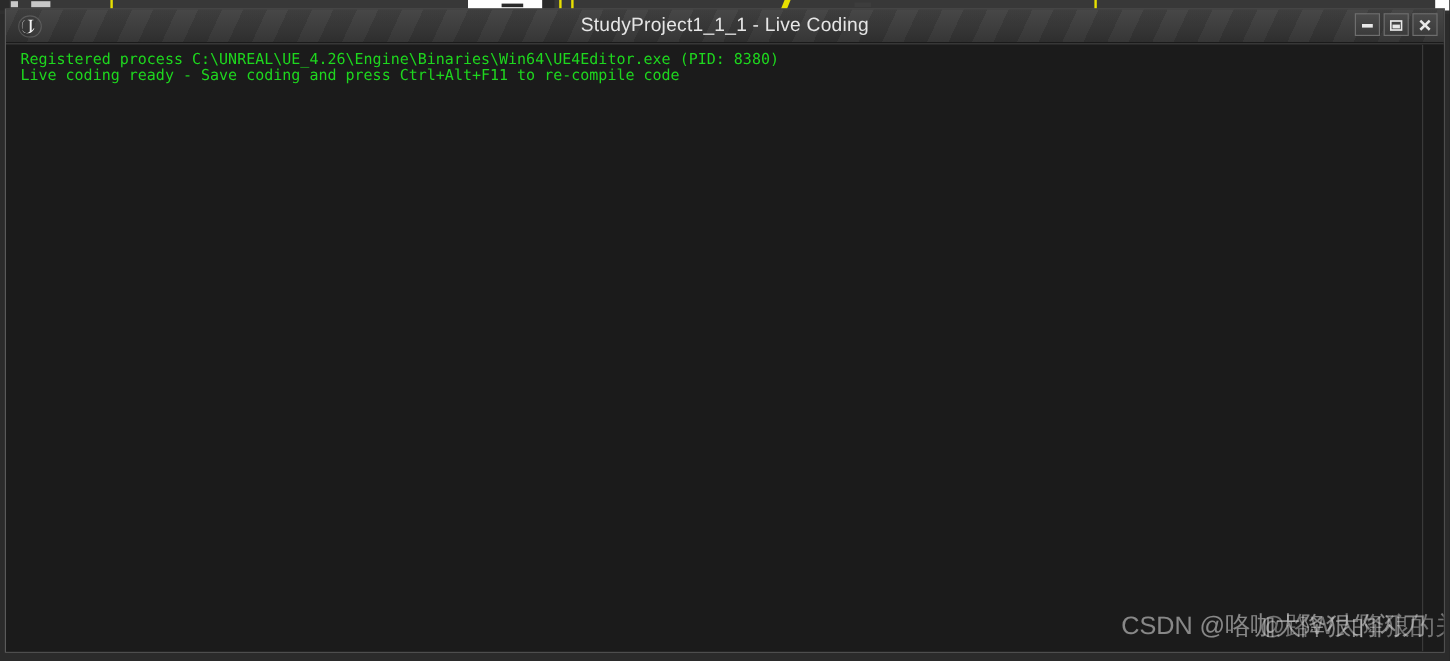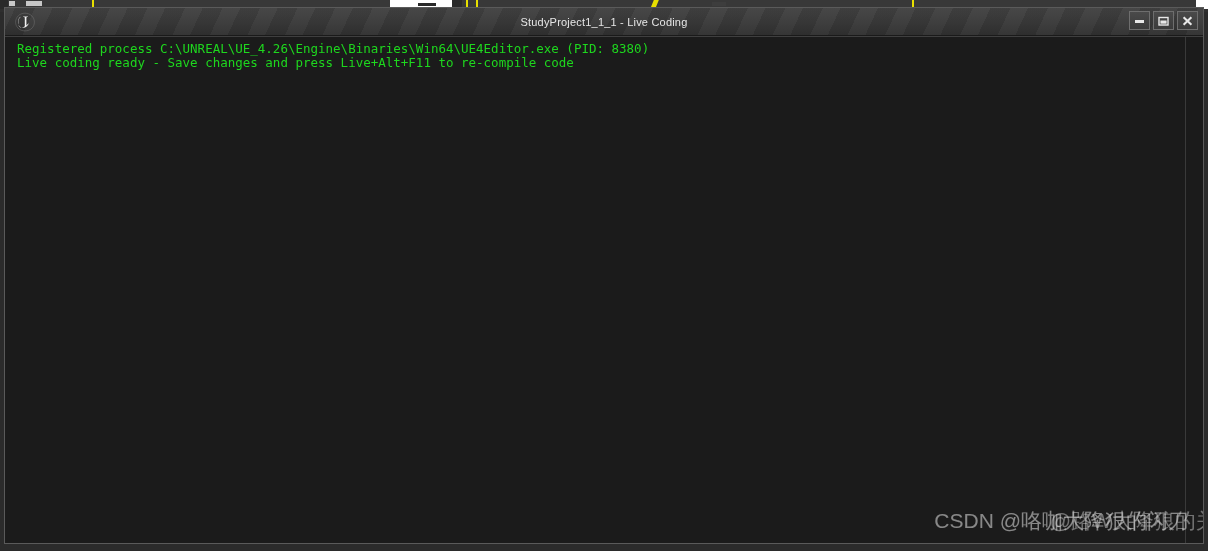--- a/index.html
+++ b/index.html
@@ -84,21 +84,21 @@
     align-items: center;
     justify-content: center;
   }
   #ue-logo svg { display: block; }
 
   #window-title {
     position: absolute;
     left: 0; right: 0;
     text-align: center;
     color: #e6e6e6;
-    font-size: 11px;
+    font-size: 16px;
     font-family: "Liberation Sans", sans-serif;
     letter-spacing: 0.2px;
     white-space: nowrap;
     pointer-events: none;
   }
 
   #window-controls {
     position: absolute;
     right: 5px;
     top: 3px;
@@ -235,21 +235,21 @@
             <path d="M1.6 1.2 L9.4 8.8 M9.4 1.2 L1.6 8.8" stroke="#e8e8e8" stroke-width="2.1" stroke-linecap="butt"></path>
           </svg>
         </span>
       </div>
     </div>
   </div>
 
   <div id="console-body">
     <div id="console-inner">
       <div class="log-line log-green">Registered process C:\UNREAL\UE_4.26\Engine\Binaries\Win64\UE4Editor.exe (PID: 8380)</div>
-      <div class="log-line log-green">Live coding ready - Save changes and press Live+Alt+F11 to re-compile code</div>
+      <div class="log-line log-green">Live coding ready - Save coding and press Ctrl+Alt+F11 to re-compile code</div>
     </div>
     <div id="console-scrollbar"></div>
 
     <div id="watermark">
       <span>CSDN </span><span class="wm-overlap"><span>@咯咖大降狠的闪刀</span><span class="wm-layer-b">@路W大降狼的关刀</span></span>
     </div>
   </div>
 
 </div>
 

